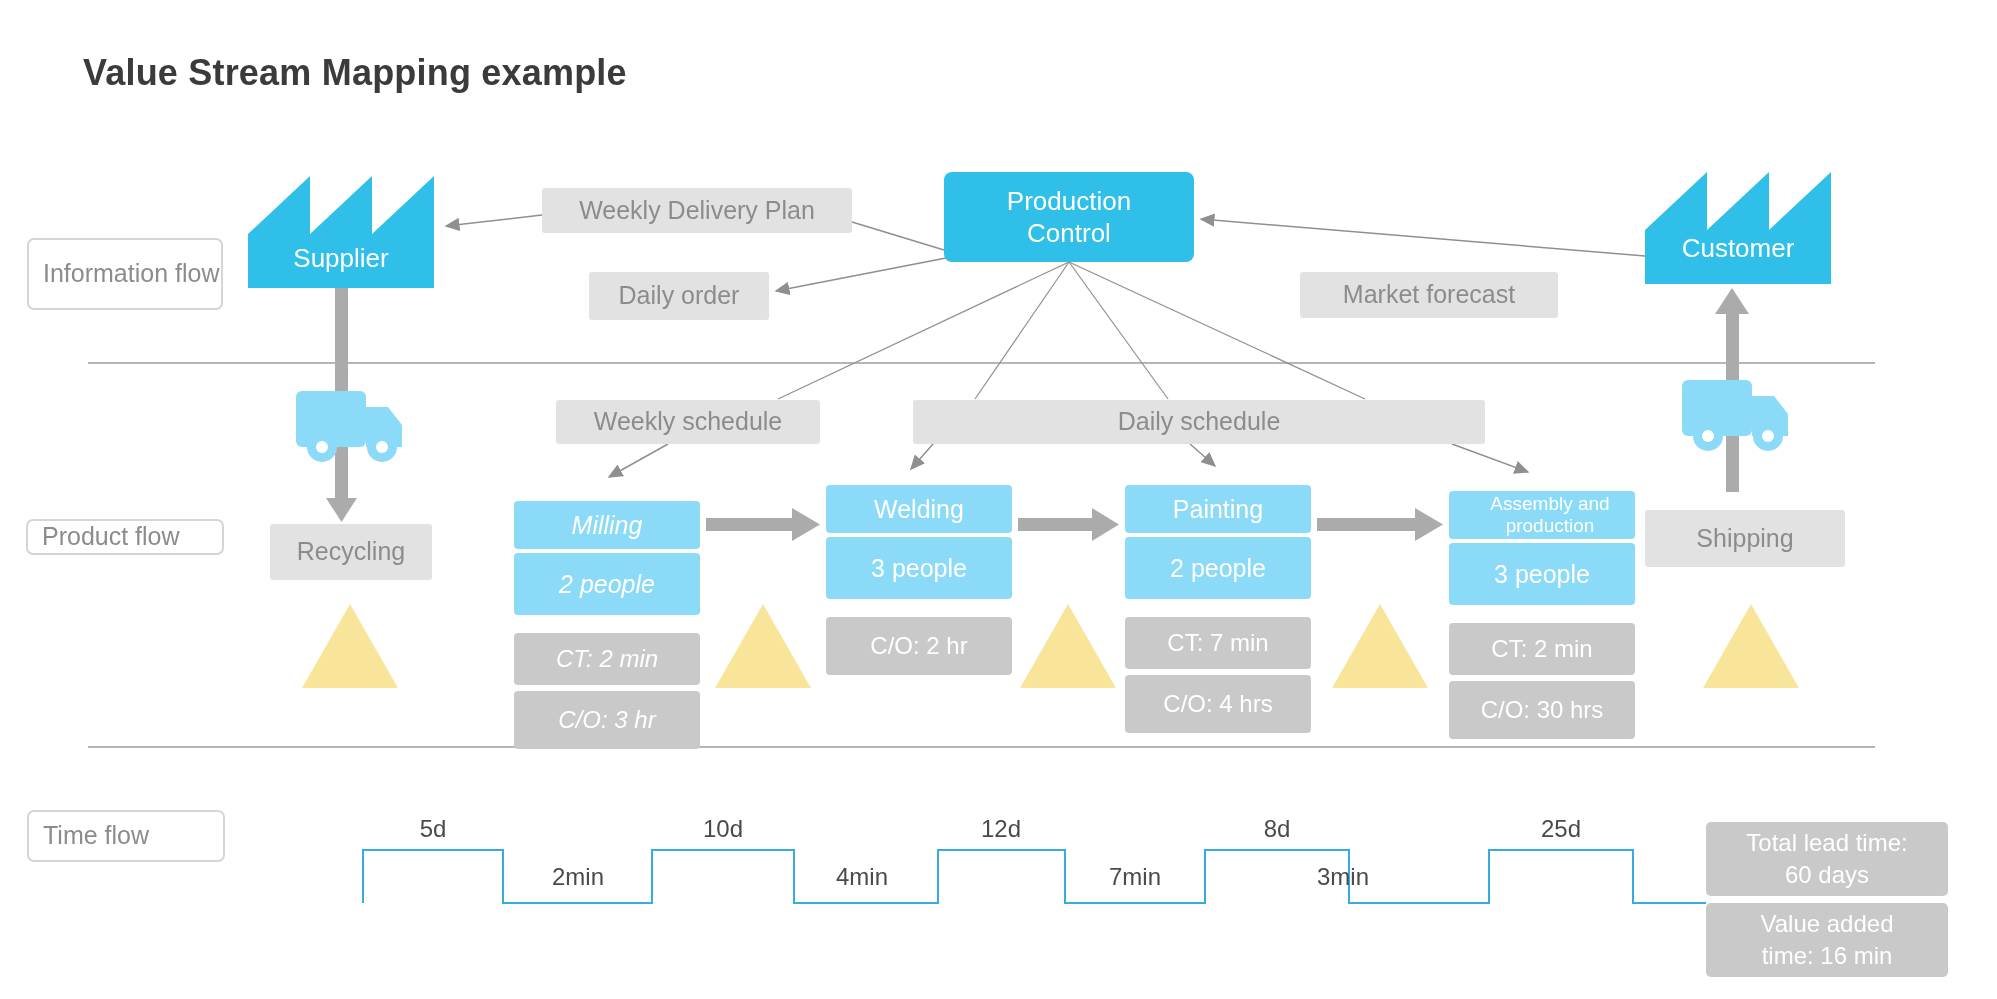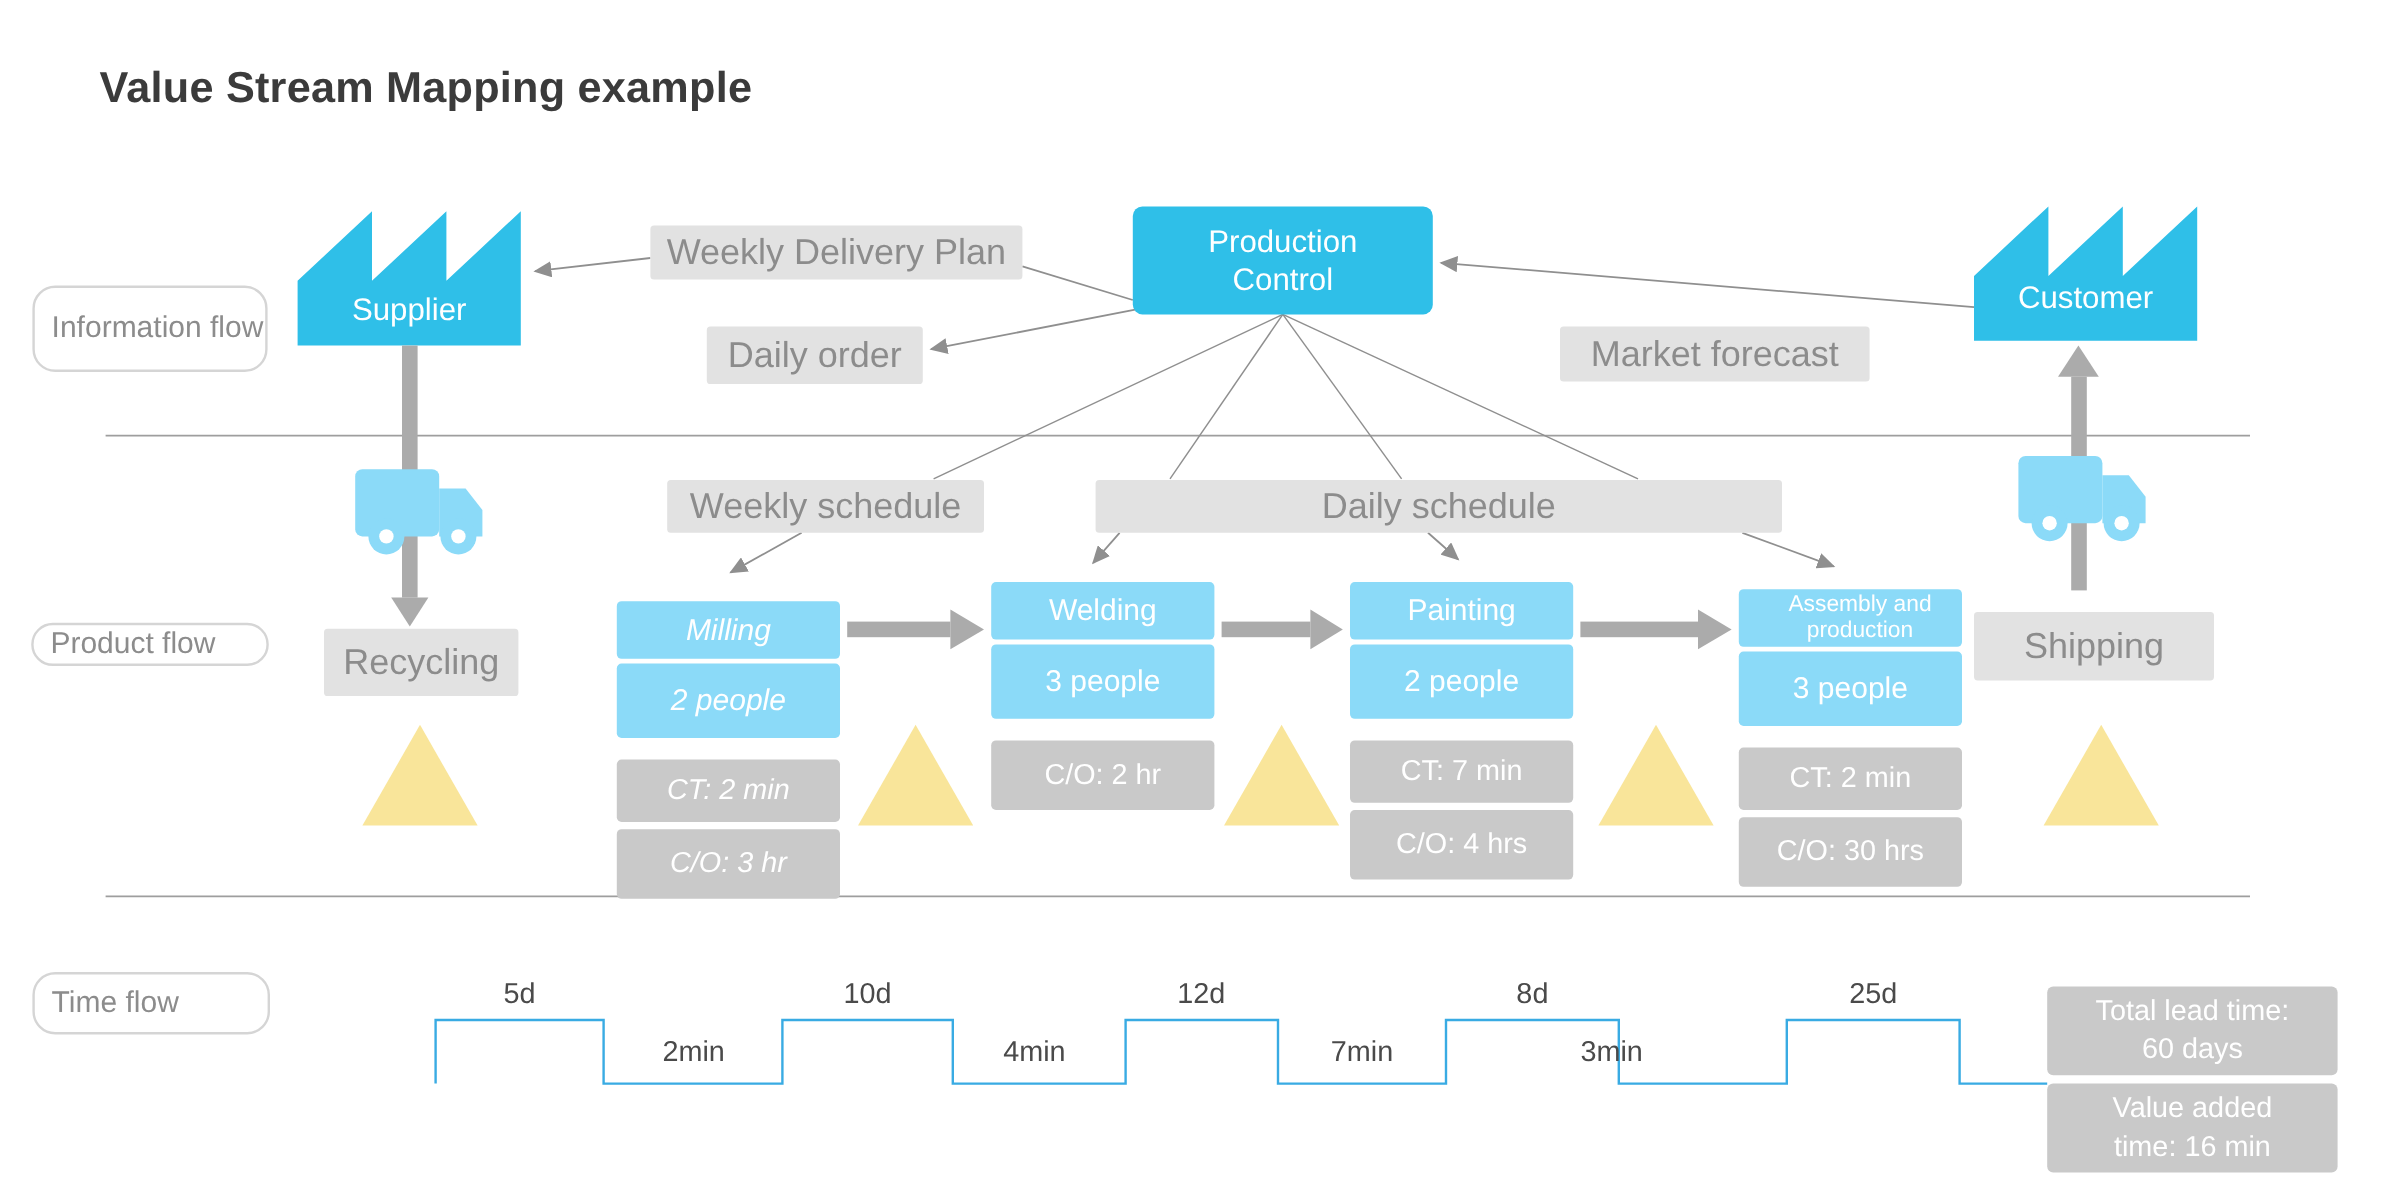--- a/index.html
+++ b/index.html
@@ -6,25 +6,25 @@
   .stage{
     position:relative;width:1997px;height:999px;background:#ffffff;overflow:hidden;
     font-family:"Liberation Sans","DejaVu Sans",sans-serif;
   }
   .abs{position:absolute;box-sizing:border-box;}
   #diagram-svg{position:absolute;left:0;top:0;}
   .page-title{
     left:83px;top:52px;font-size:36px;font-weight:bold;color:#3b3b3b;letter-spacing:.2px;
   }
   .lane-label{
-    background:#ffffff;border:2px solid #d5d5d5;border-radius:19px;color:#8c8c8c;
+    background:#ffffff;border:2px solid #d5d5d5;border-radius:7px;color:#8c8c8c;
     font-size:25px;display:flex;align-items:center;padding-left:14px;line-height:1.25;
   }
   .gray-label{
-    background:#e2e2e2;border-radius:3px;color:#8c8c8c;font-size:30px;
+    background:#e2e2e2;border-radius:3px;color:#8c8c8c;font-size:25px;
     display:flex;align-items:center;justify-content:center;text-align:center;line-height:1.1;
   }
   .cyan-node{
     background:#2fbfe8;border-radius:8px;color:#ffffff;font-size:26px;
     display:flex;align-items:center;justify-content:center;text-align:center;line-height:1.25;
   }
   .factory-label{
     color:#ffffff;font-size:26px;display:flex;align-items:center;justify-content:center;text-align:center;
   }
   .proc-col{width:186px;}

